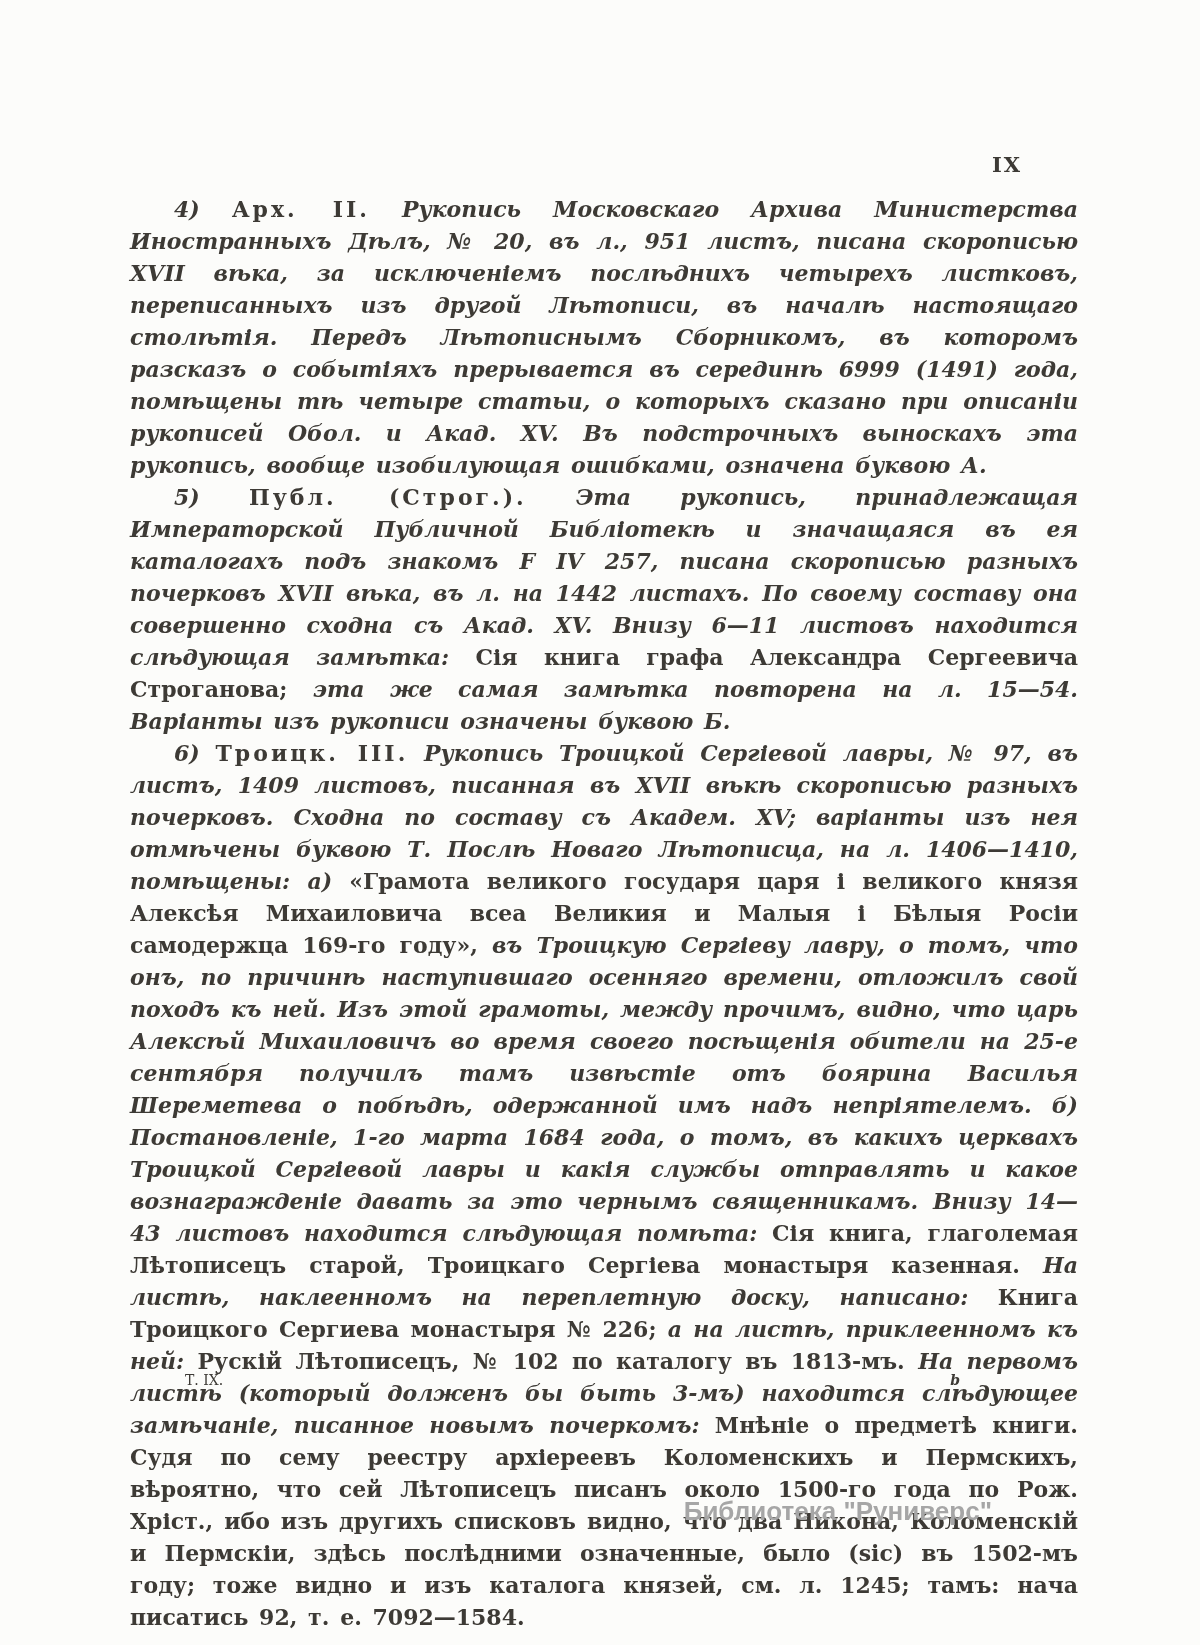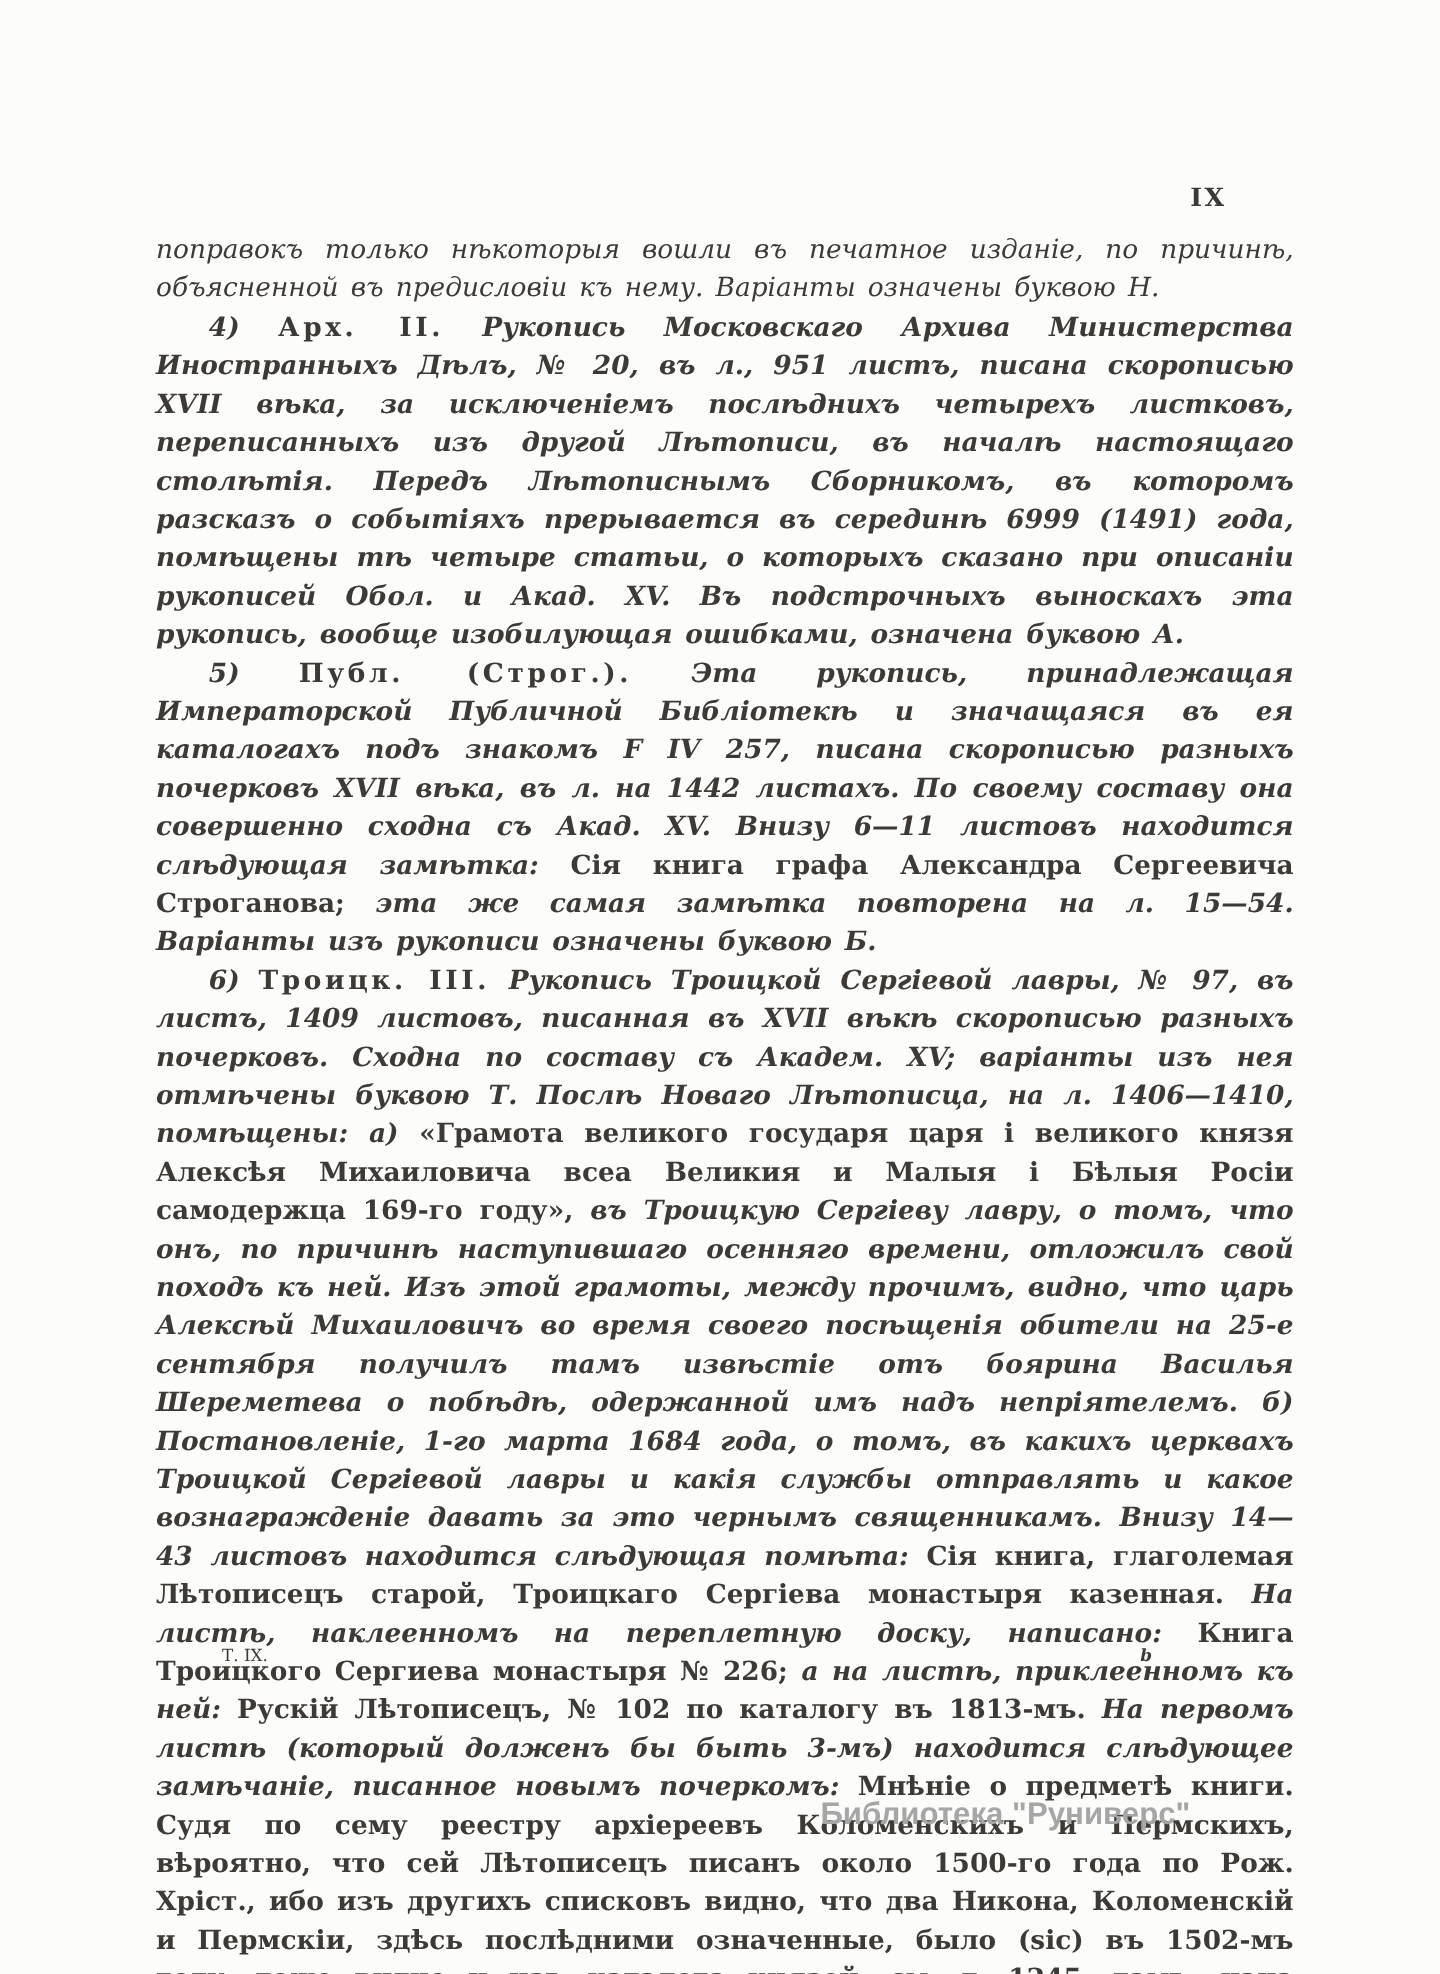--- a/index.html
+++ b/index.html
@@ -71,21 +71,20 @@
   }
 </style>
 </head>
 <body>
 
 <div class="page">
 
   <div class="page-number">IX</div>
 
   <div class="body-text" id="body-text">
-      <p class="para"><span class="run-italic">поправокъ только нѣкоторыя вошли въ печатное изданіе, по причинѣ, объясненной въ предисловіи къ нему. Варіанты означены буквою Н.</span></p>
       <p class="para indent"><span class="run-italic">4) </span><span class="run-sc">Арх. II.</span><span class="run-italic"> Рукопись Московскаго Архива Министерства Иностранныхъ Дѣлъ, № 20, въ л., 951 листъ, писана скорописью XVII вѣка, за исключеніемъ послѣднихъ четырехъ листковъ, переписанныхъ изъ другой Лѣтописи, въ началѣ настоящаго столѣтія. Передъ Лѣтописнымъ Сборникомъ, въ которомъ разсказъ о событіяхъ прерывается въ серединѣ 6999 (1491) года, помѣщены тѣ четыре статьи, о которыхъ сказано при описаніи рукописей Обол. и Акад. XV. Въ подстрочныхъ выноскахъ эта рукопись, вообще изобилующая ошибками, означена буквою А.</span></p>
       <p class="para indent"><span class="run-italic">5) </span><span class="run-sc">Публ. (Строг.).</span><span class="run-italic"> Эта рукопись, принадлежащая Императорской Публичной Библіотекѣ и значащаяся въ ея каталогахъ подъ знакомъ F IV 257, писана скорописью разныхъ почерковъ XVII вѣка, въ л. на 1442 листахъ. По своему составу она совершенно сходна съ Акад. XV. Внизу 6—11 листовъ находится слѣдующая замѣтка: </span><span class="run-roman">Сія книга графа Александра Сергеевича Строганова;</span><span class="run-italic"> эта же самая замѣтка повторена на л. 15—54. Варіанты изъ рукописи означены буквою Б.</span></p>
       <p class="para indent"><span class="run-italic">6) </span><span class="run-sc">Троицк. III.</span><span class="run-italic"> Рукопись Троицкой Сергіевой лавры, № 97, въ листъ, 1409 листовъ, писанная въ XVII вѣкѣ скорописью разныхъ почерковъ. Сходна по составу съ Академ. XV; варіанты изъ нея отмѣчены буквою Т. Послѣ Новаго Лѣтописца, на л. 1406—1410, помѣщены: а) </span><span class="run-roman">«Грамота великого государя царя і великого князя Алексѣя Михаиловича всеа Великия и Малыя і Бѣлыя Росіи самодержца 169-го году»,</span><span class="run-italic"> въ Троицкую Сергіеву лавру, о томъ, что онъ, по причинѣ наступившаго осенняго времени, отложилъ свой походъ къ ней. Изъ этой грамоты, между прочимъ, видно, что царь Алексѣй Михаиловичъ во время своего посѣщенія обители на 25-е сентября получилъ тамъ извѣстіе отъ боярина Василья Шереметева о побѣдѣ, одержанной имъ надъ непріятелемъ. б) Постановленіе, 1-го марта 1684 года, о томъ, въ какихъ церквахъ Троицкой Сергіевой лавры и какія службы отправлять и какое вознагражденіе давать за это чернымъ священникамъ. Внизу 14—43 листовъ находится слѣдующая помѣта: </span><span class="run-roman">Сія книга, глаголемая Лѣтописецъ старой, Троицкаго Сергіева монастыря казенная.</span><span class="run-italic"> На листѣ, наклеенномъ на переплетную доску, написано: </span><span class="run-roman">Книга Троицкого Сергиева монастыря № 226;</span><span class="run-italic"> а на листѣ, приклеенномъ къ ней: </span><span class="run-roman">Рускій Лѣтописецъ, № 102 по каталогу въ 1813-мъ.</span><span class="run-italic"> На первомъ листѣ (который долженъ бы быть 3-мъ) находится слѣдующее замѣчаніе, писанное новымъ почеркомъ: </span><span class="run-roman">Мнѣніе о предметѣ книги. Судя по сему реестру архіереевъ Коломенскихъ и Пермскихъ, вѣроятно, что сей Лѣтописецъ писанъ около 1500-го года по Рож. Хріст., ибо изъ другихъ списковъ видно, что два Никона, Коломенскій и Пермскіи, здѣсь послѣдними означенные, было (sic) въ 1502-мъ году; тоже видно и изъ каталога князей, см. л. 1245; тамъ: нача писатись 92, т. е. 7092—1584.</span></p>
     </div>
 
   <div class="footer-row">
     <span class="footer-left">Т. IX.</span>
     <span class="footer-right">b</span>
   </div>
 

